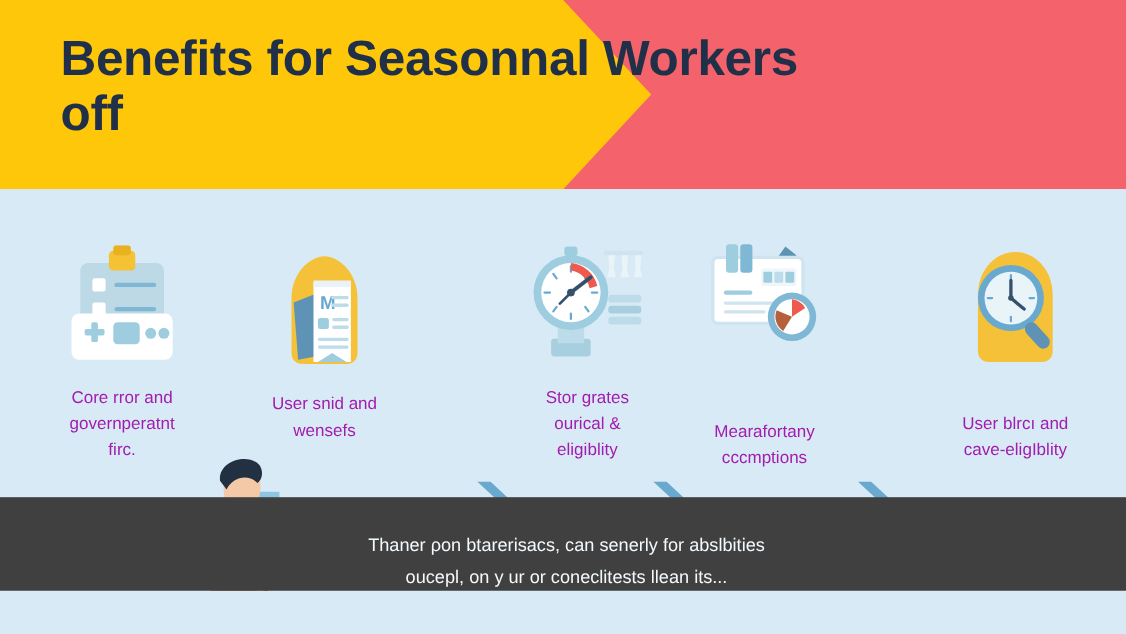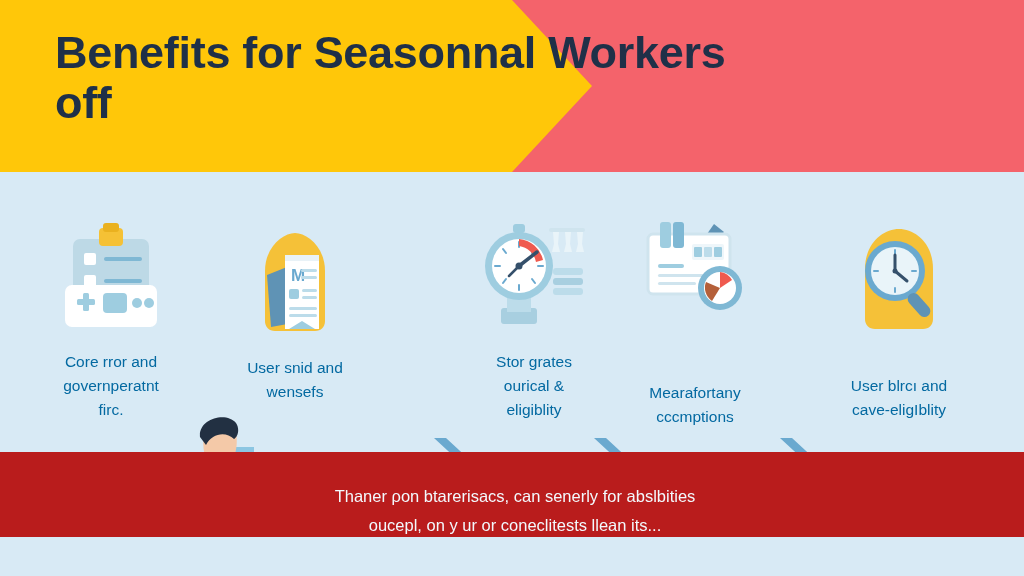--- a/index.html
+++ b/index.html
@@ -32,21 +32,21 @@
 
   
   .main-panel{
     position:absolute;left:0;top:172px;width:1024px;height:280px;
     background:#d8eaf5;
   }
 
   
   .footer-band{
     position:absolute;left:0;top:452px;width:1024px;height:124px;
-    background:#b91c1c;
+    background:#404040;
   }
   .footer-text{
     position:absolute;left:265px;top:30px;width:500px;
     font-size:16.5px;line-height:1.75;color:#f3f9fd;
     text-align:center;white-space:pre-line;
   }
 
   
   .steps{
     position:absolute;left:0;top:172px;width:1024px;height:280px;
@@ -54,21 +54,21 @@
   .step{
     position:absolute;top:0;width:174px;height:250px;
     display:flex;flex-direction:column;align-items:center;
   }
   .step-icon{
     height:120px;width:110px;margin-top:48px;
     display:flex;align-items:center;justify-content:center;
   }
   .step-label{
     margin-top:16px;width:174px;text-align:center;
-    font-size:15.5px;line-height:1.55;color:#0369a1;
+    font-size:15.5px;line-height:1.55;color:#a21caf;
     white-space:pre-line;
   }
   .arrow{
     position:absolute;top:256px;width:46px;height:56px;
   }
 
   
   .person{
     position:absolute;left:176px;top:243px;width:100px;height:295px;
   }
@@ -247,21 +247,21 @@
       <div class="step-label">Mearafortany
 cccmptions</div>
     </div>
 
     <div class="arrow" style="left:776px;top:262px;">
       <svg width="46" height="56" viewBox="0 0 46 56">
         <path d="M4,4 L30,28 L4,52 L16,52 L42,28 L16,4 Z" fill="#6aa9cf"></path>
       </svg>
     </div>
 
-    <div class="step" style="left:812px;gap:23px;">
+    <div class="step" style="left:836px;gap:23px;">
       <div class="step-icon">
         <svg width="104" height="112" viewBox="0 0 104 112">
           <path d="M18,48 C18,22 36,8 52,8 C68,8 86,22 86,48 L86,98 C86,104 82,108 76,108 L28,108 C22,108 18,104 18,98 Z" fill="#f5c138"></path>
 
           <circle cx="48" cy="50" r="30" fill="#6aa9cf"></circle>
           <circle cx="48" cy="50" r="24" fill="#e9f4f9"></circle>
 
           <g stroke="#6aa9cf" stroke-width="2" stroke-linecap="round">
             <line x1="48" y1="29" x2="48" y2="33"></line>
             <line x1="69" y1="50" x2="65" y2="50"></line>

